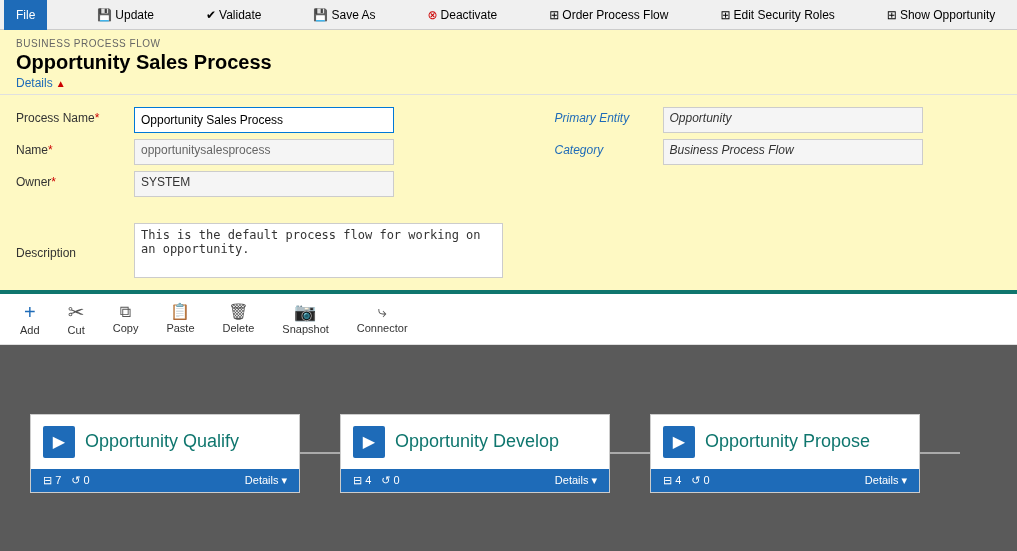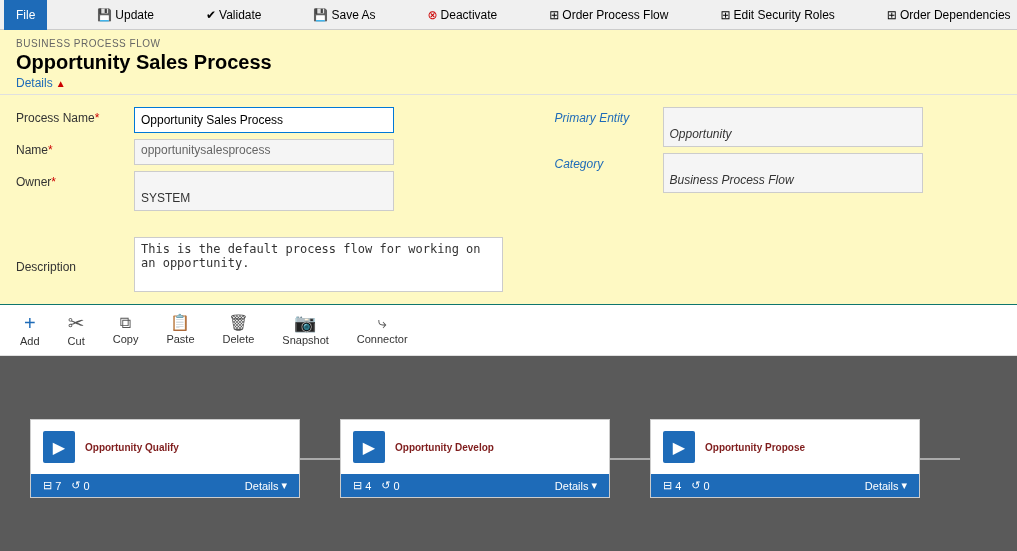--- a/index.html
+++ b/index.html
@@ -66,21 +66,21 @@
       gap: 3px;
     }
     .details-link .caret { color: #c00; font-size: 10px; }
 
     
     .form-section {
       display: grid;
       grid-template-columns: 1fr 1fr;
       gap: 12px;
       padding: 12px 16px;
-      border-bottom: 1px solid #0f766e;
+      border-bottom: 4px solid #0f766e;
     }
     .form-left, .form-right {
       display: flex;
       flex-direction: column;
       gap: 6px;
     }
     .form-right { padding-left: 40px; font-style: italic; }
     .form-row {
       display: flex;
       align-items: flex-start;
@@ -99,21 +99,21 @@
       padding: 3px 6px;
       font-size: 12px;
       width: 260px;
       height: 26px;
       outline: none;
       background: #fff;
     }
     .form-control-readonly {
       background: #f5f5f5;
       border: 1px solid #ccc;
-      padding: 19px 6px;
+      padding: 3px 6px;
       font-size: 12px;
       width: 260px;
       height: 26px;
       color: #333;
     }
     .form-control-name {
       background: #f5f5f5;
       border: 1px solid #ccc;
       padding: 3px 6px;
       font-size: 12px;
@@ -206,23 +206,23 @@
       background: #1e6bb8;
       border-radius: 2px;
       display: flex;
       align-items: center;
       justify-content: center;
       color: #fff;
       font-size: 16px;
       flex-shrink: 0;
     }
     .stage-title {
-      font-size: 10px;
-      font-weight: 700;
-      color: #7f1d1d;
+      font-size: 18px;
+      font-weight: 400;
+      color: #0f766e;
       line-height: 1.3;
     }
     .stage-footer {
       background: #1e6bb8;
       display: flex;
       align-items: center;
       justify-content: space-between;
       padding: 5px 12px;
       color: #fff;
       font-size: 11px;
@@ -295,21 +295,21 @@
     <span>Order Process Flow</span>
   </button>
   <div class="toolbar-separator"></div>
   <button class="toolbar-btn">
     <span>⊞</span>
     <span>Edit Security Roles</span>
   </button>
   <div class="toolbar-separator"></div>
   <button class="toolbar-btn">
     <span>⊞</span>
-    <span>Order Dependencies</span>
+    <span>Show Opportunity</span>
   </button>
   <div class="toolbar-separator"></div>
   <button class="toolbar-btn">
     <span style="color:#f90;">★</span>
     <span>Actions</span>
     <span>▾</span>
   </button>
 </div>
 
 <div class="main-content">

